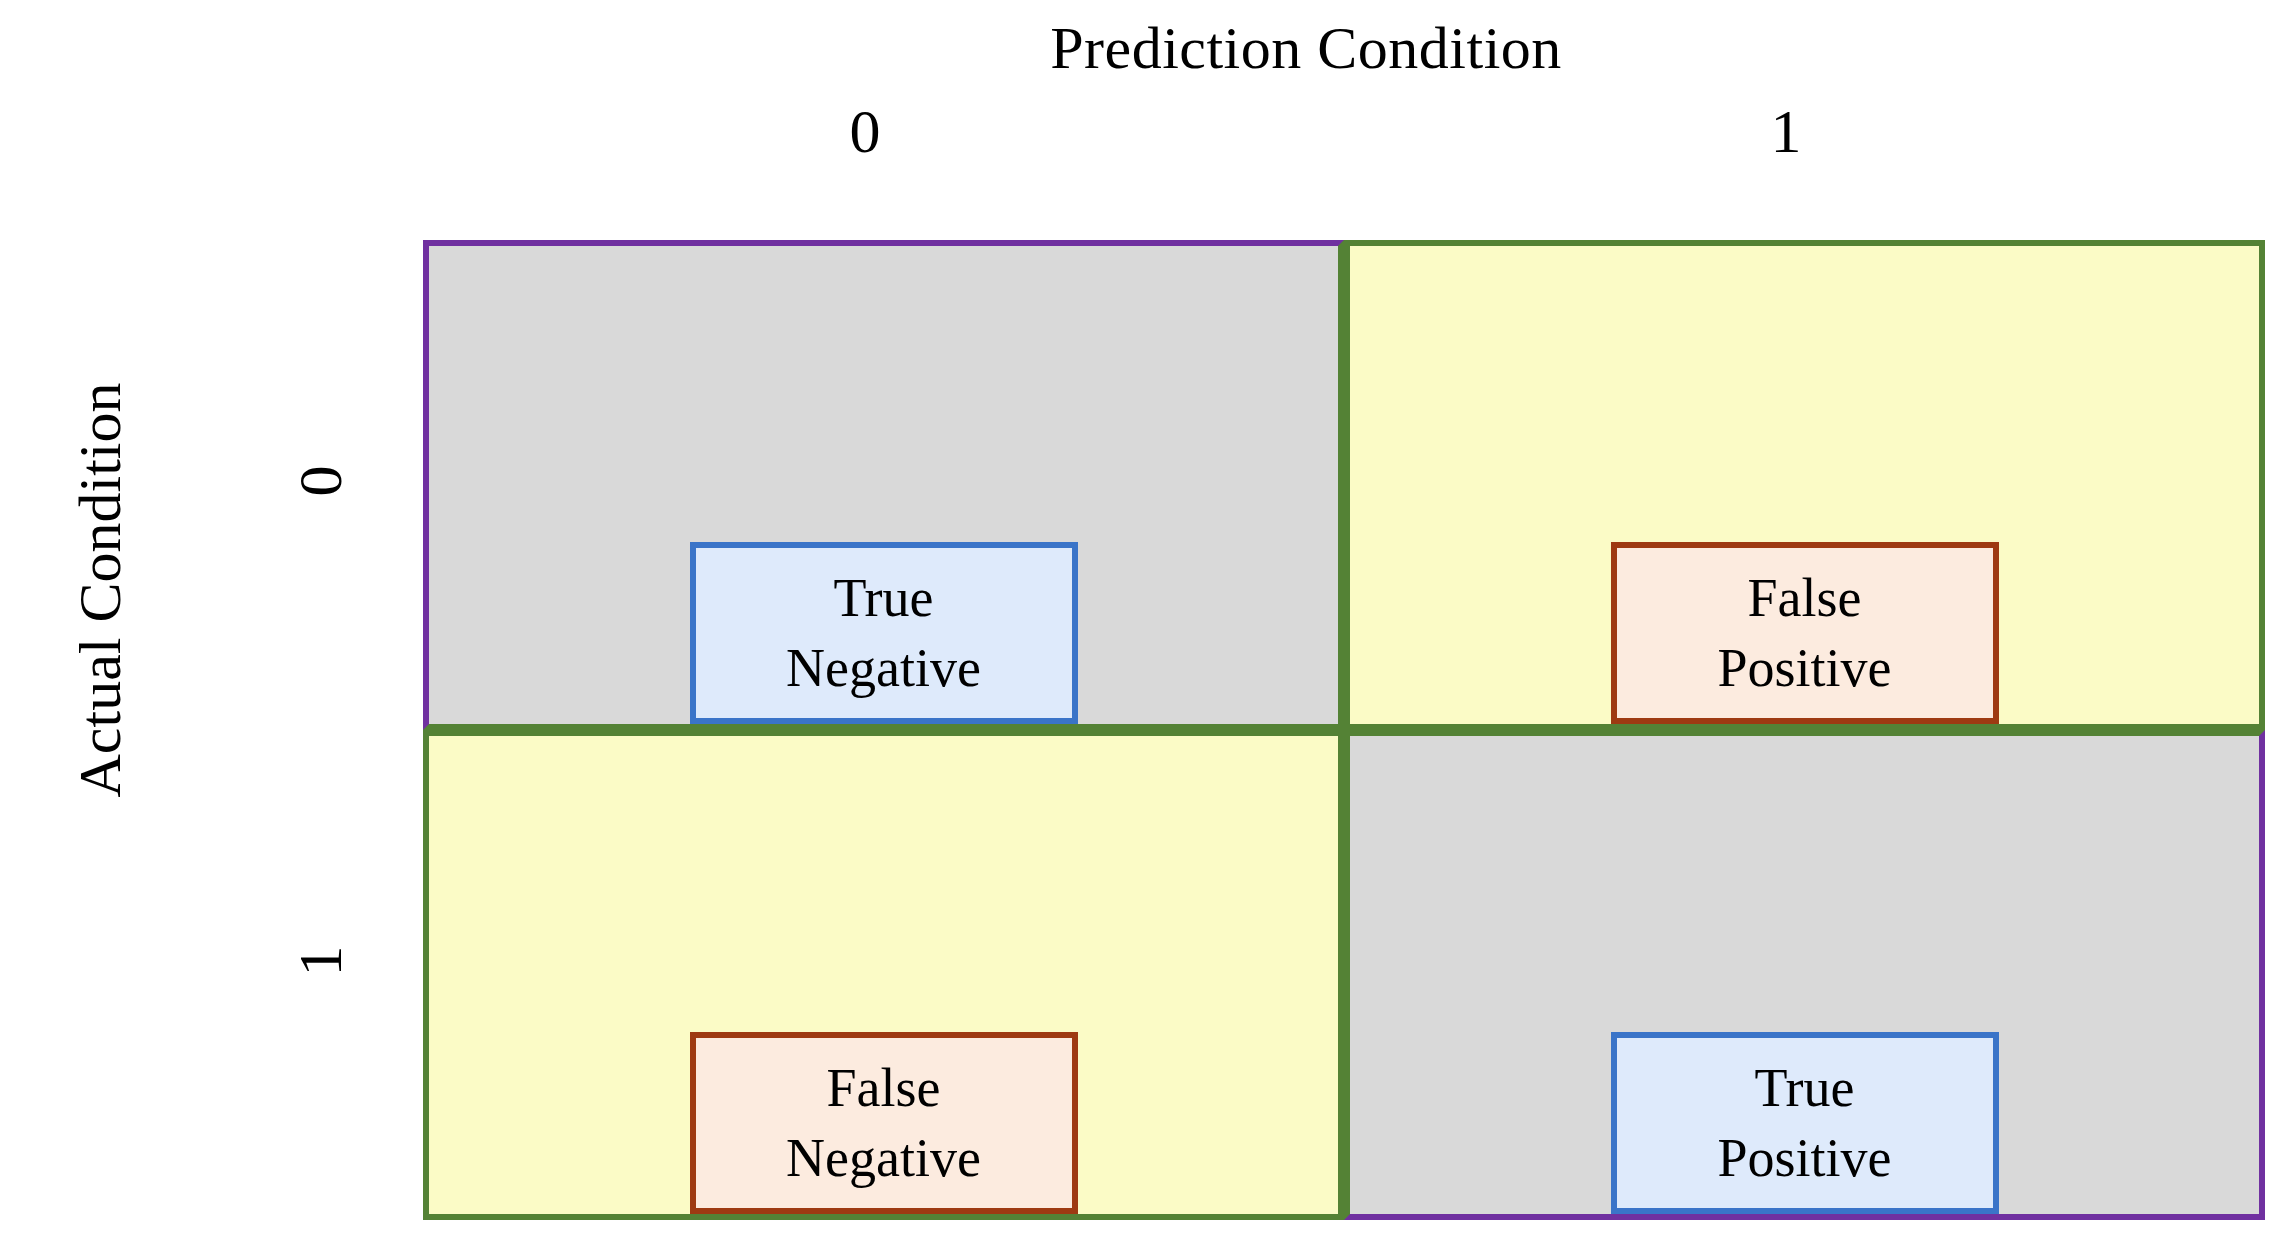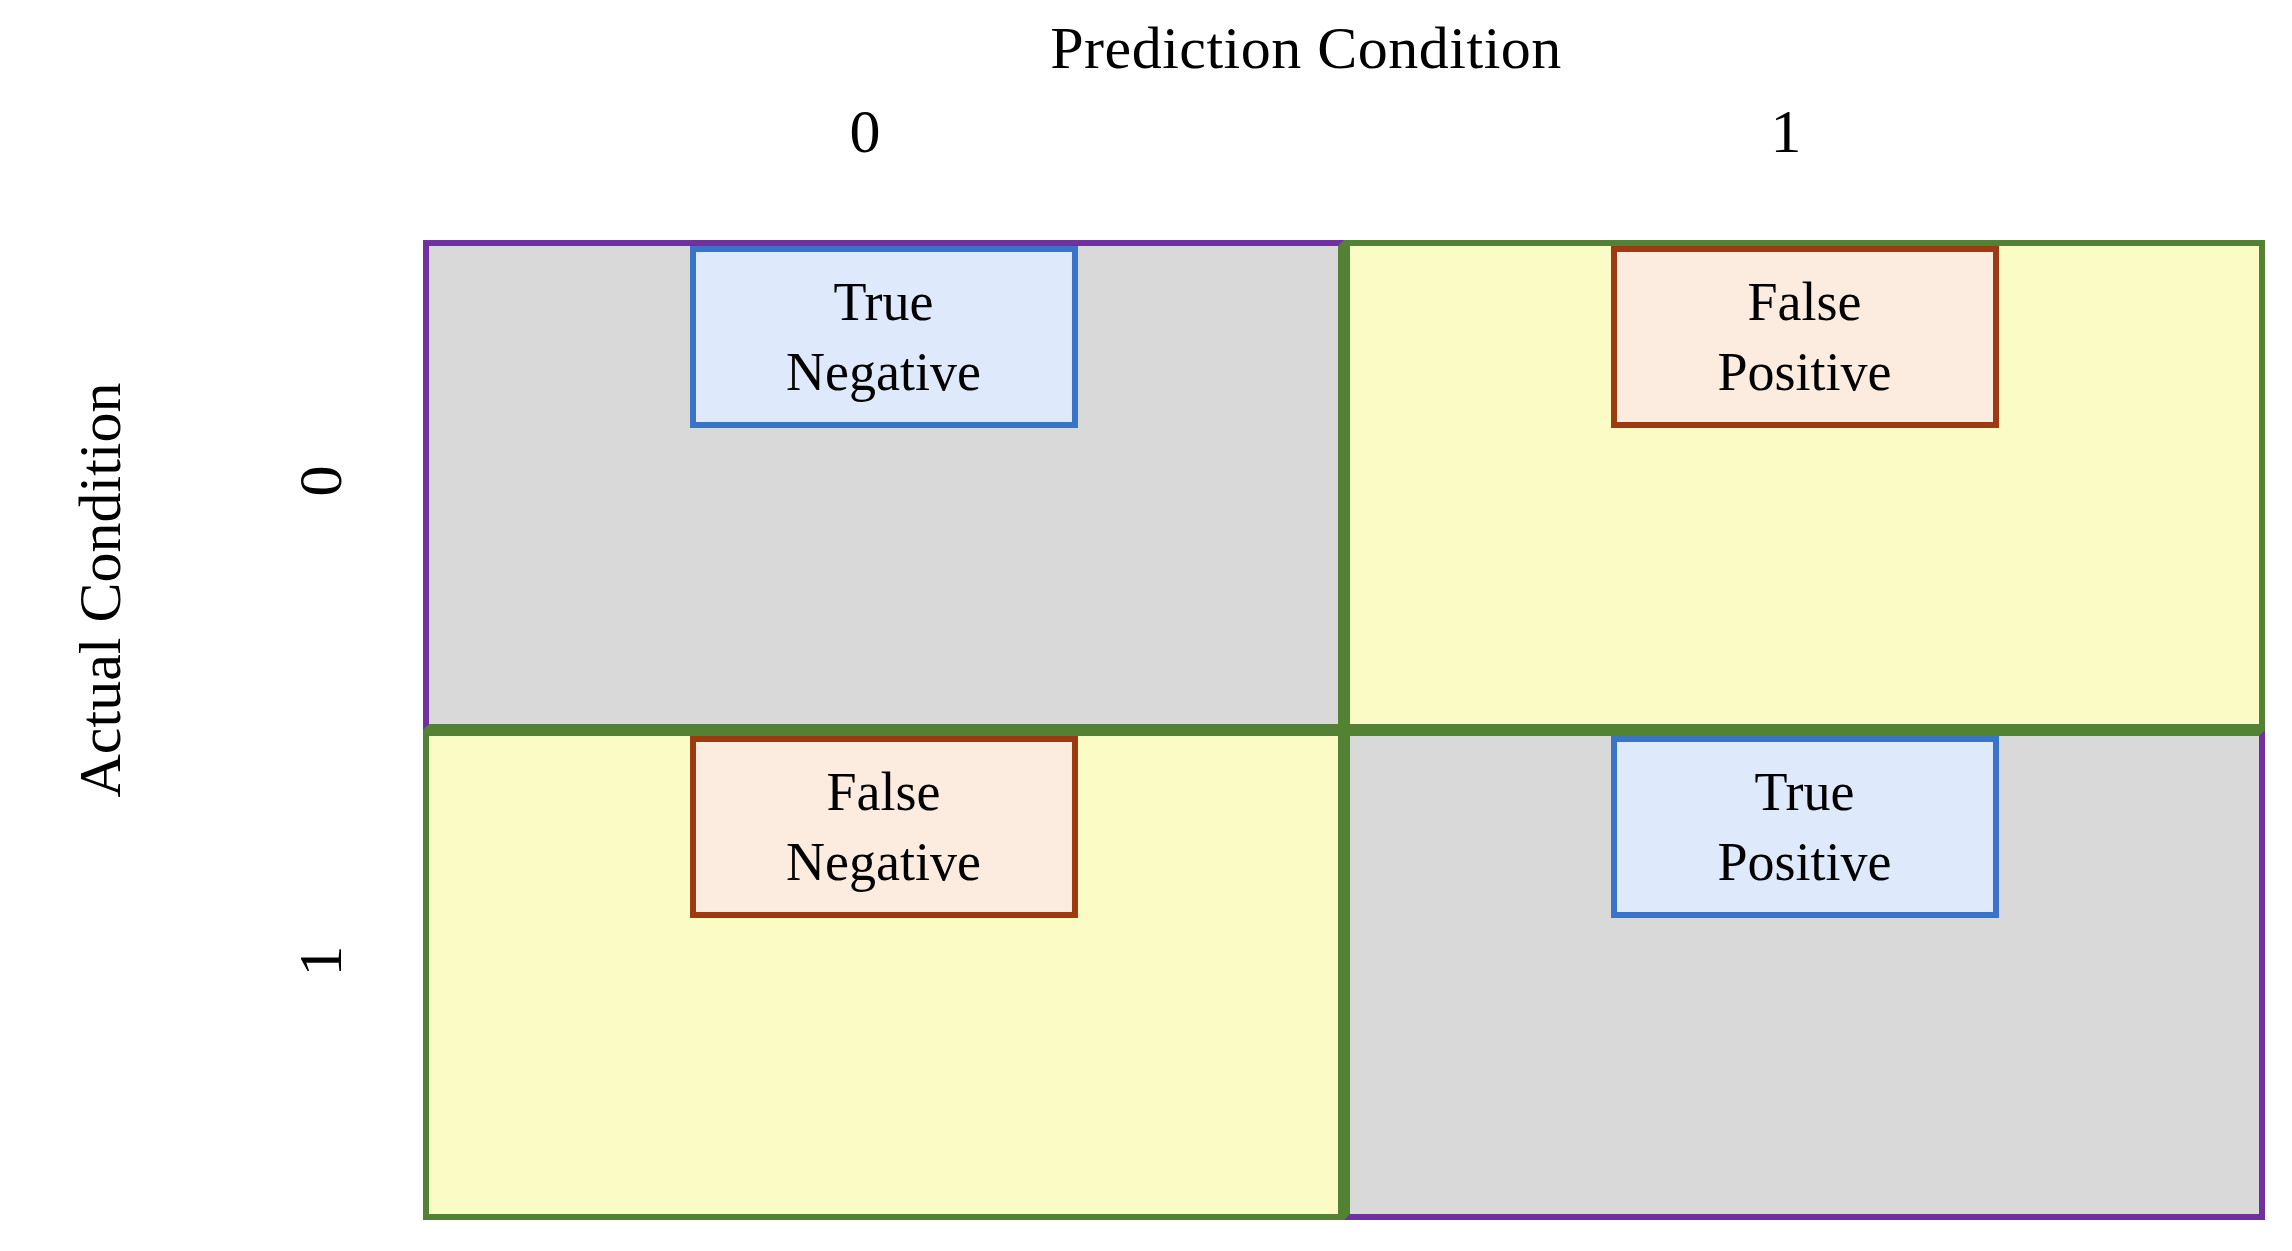--- a/index.html
+++ b/index.html
@@ -79,21 +79,21 @@
     position: absolute;
     left: 423px;
     top: 240px;
     width: 1842px;
     height: 980px;
   }
   .matrix-cell {
     position: absolute;
     box-sizing: border-box;
     display: flex;
-    align-items: flex-start;
+    align-items: flex-end;
     justify-content: center;
   }
   #cell-tn { left: 0;    top: 0;     width: 921px; height: 490px; }
   #cell-fp { left: 921px; top: 0;    width: 921px; height: 490px; }
   #cell-fn { left: 0;    top: 490px; width: 921px; height: 490px; }
   #cell-tp { left: 921px; top: 490px; width: 921px; height: 490px; }
 
   
   .cell-box {
     box-sizing: border-box;

